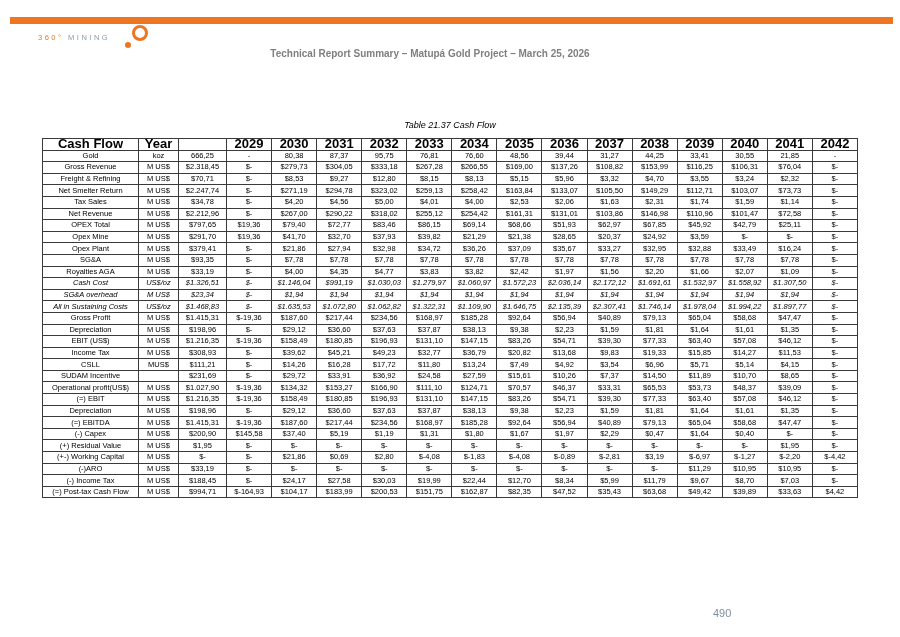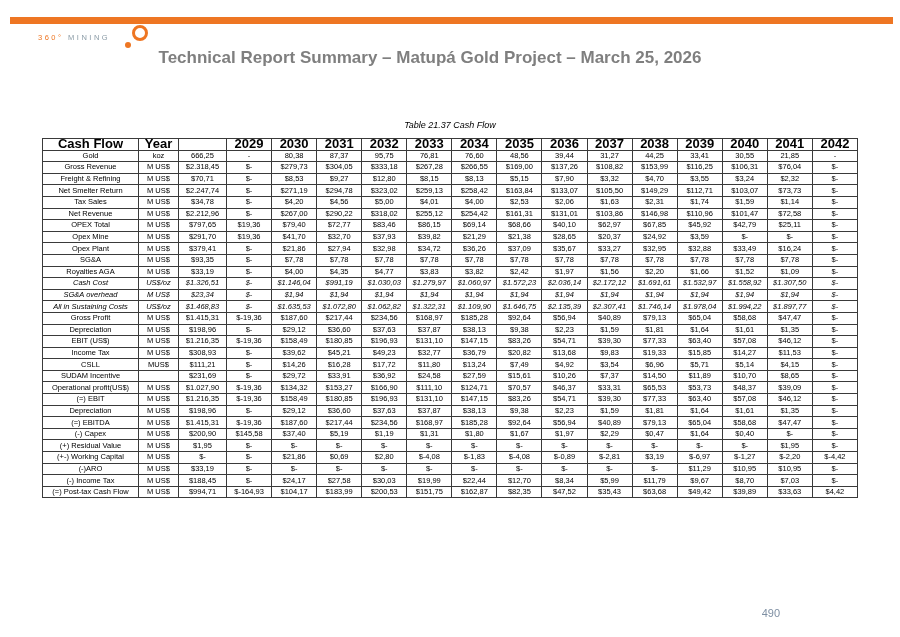--- a/index.html
+++ b/index.html
@@ -7,30 +7,30 @@
         font-family:"Liberation Sans",sans-serif;color:#000;}
   .top-bar{position:absolute;left:10px;top:17px;width:883px;height:7px;background:#ee7623;}
   .logo{position:absolute;left:38px;top:30px;width:160px;}
   .logo-word{font-size:37px;line-height:42px;color:#56707f;letter-spacing:1px;font-weight:400;}
   .logo-mark{position:absolute;left:86px;top:-5px;width:24px;height:24px;}
   .logo-ring{position:absolute;right:0;top:0;width:10px;height:10px;border:3px solid #ee7623;border-radius:50%;}
   .logo-dot{position:absolute;left:1px;bottom:1px;width:6px;height:6px;background:#ee7623;border-radius:50%;}
   .logo-tag{margin-top:3px;font-size:7.5px;letter-spacing:2.5px;color:#8a9ba6;}
   .logo-tag .deg{color:#ee7623;}
   .doc-title{position:absolute;left:0;top:48px;width:860px;text-align:center;
-             font-size:17px;font-weight:bold;color:#7f7f7f;}
+             font-size:10px;font-weight:bold;color:#7f7f7f;}
   .table-caption{position:absolute;left:0;top:120px;width:900px;text-align:center;
                  font-style:italic;font-size:9px;color:#000;}
   table.cashflow{position:absolute;left:42px;top:138px;width:816px;border-collapse:collapse;
                  table-layout:fixed;font-size:7.5px;}
   table.cashflow th,table.cashflow td{border:1px solid #3a3a3a;padding:0 1px;text-align:center;
                  height:10.6px;line-height:10px;overflow:hidden;white-space:nowrap;}
   table.cashflow th{font-weight:bold;font-size:13px;}
   tr.italic td{font-style:italic;}
-  .page-number{position:absolute;left:740px;top:607px;width:40px;text-align:right;
+  .page-number{position:absolute;left:713px;top:607px;width:40px;text-align:left;
                font-size:11px;color:#7e8fa3;}
 </style>
 </head>
 <body>
 
 <div class="page">
 
   <div class="top-bar"></div>
 
   <div class="logo">
@@ -131,21 +131,21 @@
           <td>Freight &amp; Refining</td>
           <td>M US$</td>
           <td>$70,71</td>
           <td>$-</td>
           <td>$8,53</td>
           <td>$9,27</td>
           <td>$12,80</td>
           <td>$8,15</td>
           <td>$8,13</td>
           <td>$5,15</td>
-          <td>$7,90</td>
+          <td>$5,96</td>
           <td>$3,32</td>
           <td>$4,70</td>
           <td>$3,55</td>
           <td>$3,24</td>
           <td>$2,32</td>
           <td>$-</td>
         </tr>
         <tr>
           <td>Net Smelter Return</td>
           <td>M US$</td>
@@ -207,21 +207,21 @@
           <td>OPEX Total</td>
           <td>M US$</td>
           <td>$797,65</td>
           <td>$19,36</td>
           <td>$79,40</td>
           <td>$72,77</td>
           <td>$83,46</td>
           <td>$86,15</td>
           <td>$69,14</td>
           <td>$68,66</td>
-          <td>$40,10</td>
+          <td>$51,93</td>
           <td>$62,97</td>
           <td>$67,85</td>
           <td>$45,92</td>
           <td>$42,79</td>
           <td>$25,11</td>
           <td>$-</td>
         </tr>
         <tr>
           <td>Opex Mine</td>
           <td>M US$</td>
@@ -287,21 +287,21 @@
           <td>$4,00</td>
           <td>$4,35</td>
           <td>$4,77</td>
           <td>$3,83</td>
           <td>$3,82</td>
           <td>$2,42</td>
           <td>$1,97</td>
           <td>$1,56</td>
           <td>$2,20</td>
           <td>$1,66</td>
-          <td>$1,52</td>
+          <td>$2,07</td>
           <td>$1,09</td>
           <td>$-</td>
         </tr>
         <tr class="italic">
           <td>Cash Cost</td>
           <td>US$/oz</td>
           <td>$1.326,51</td>
           <td>$-</td>
           <td>$1.146,04</td>
           <td>$991,19</td>

